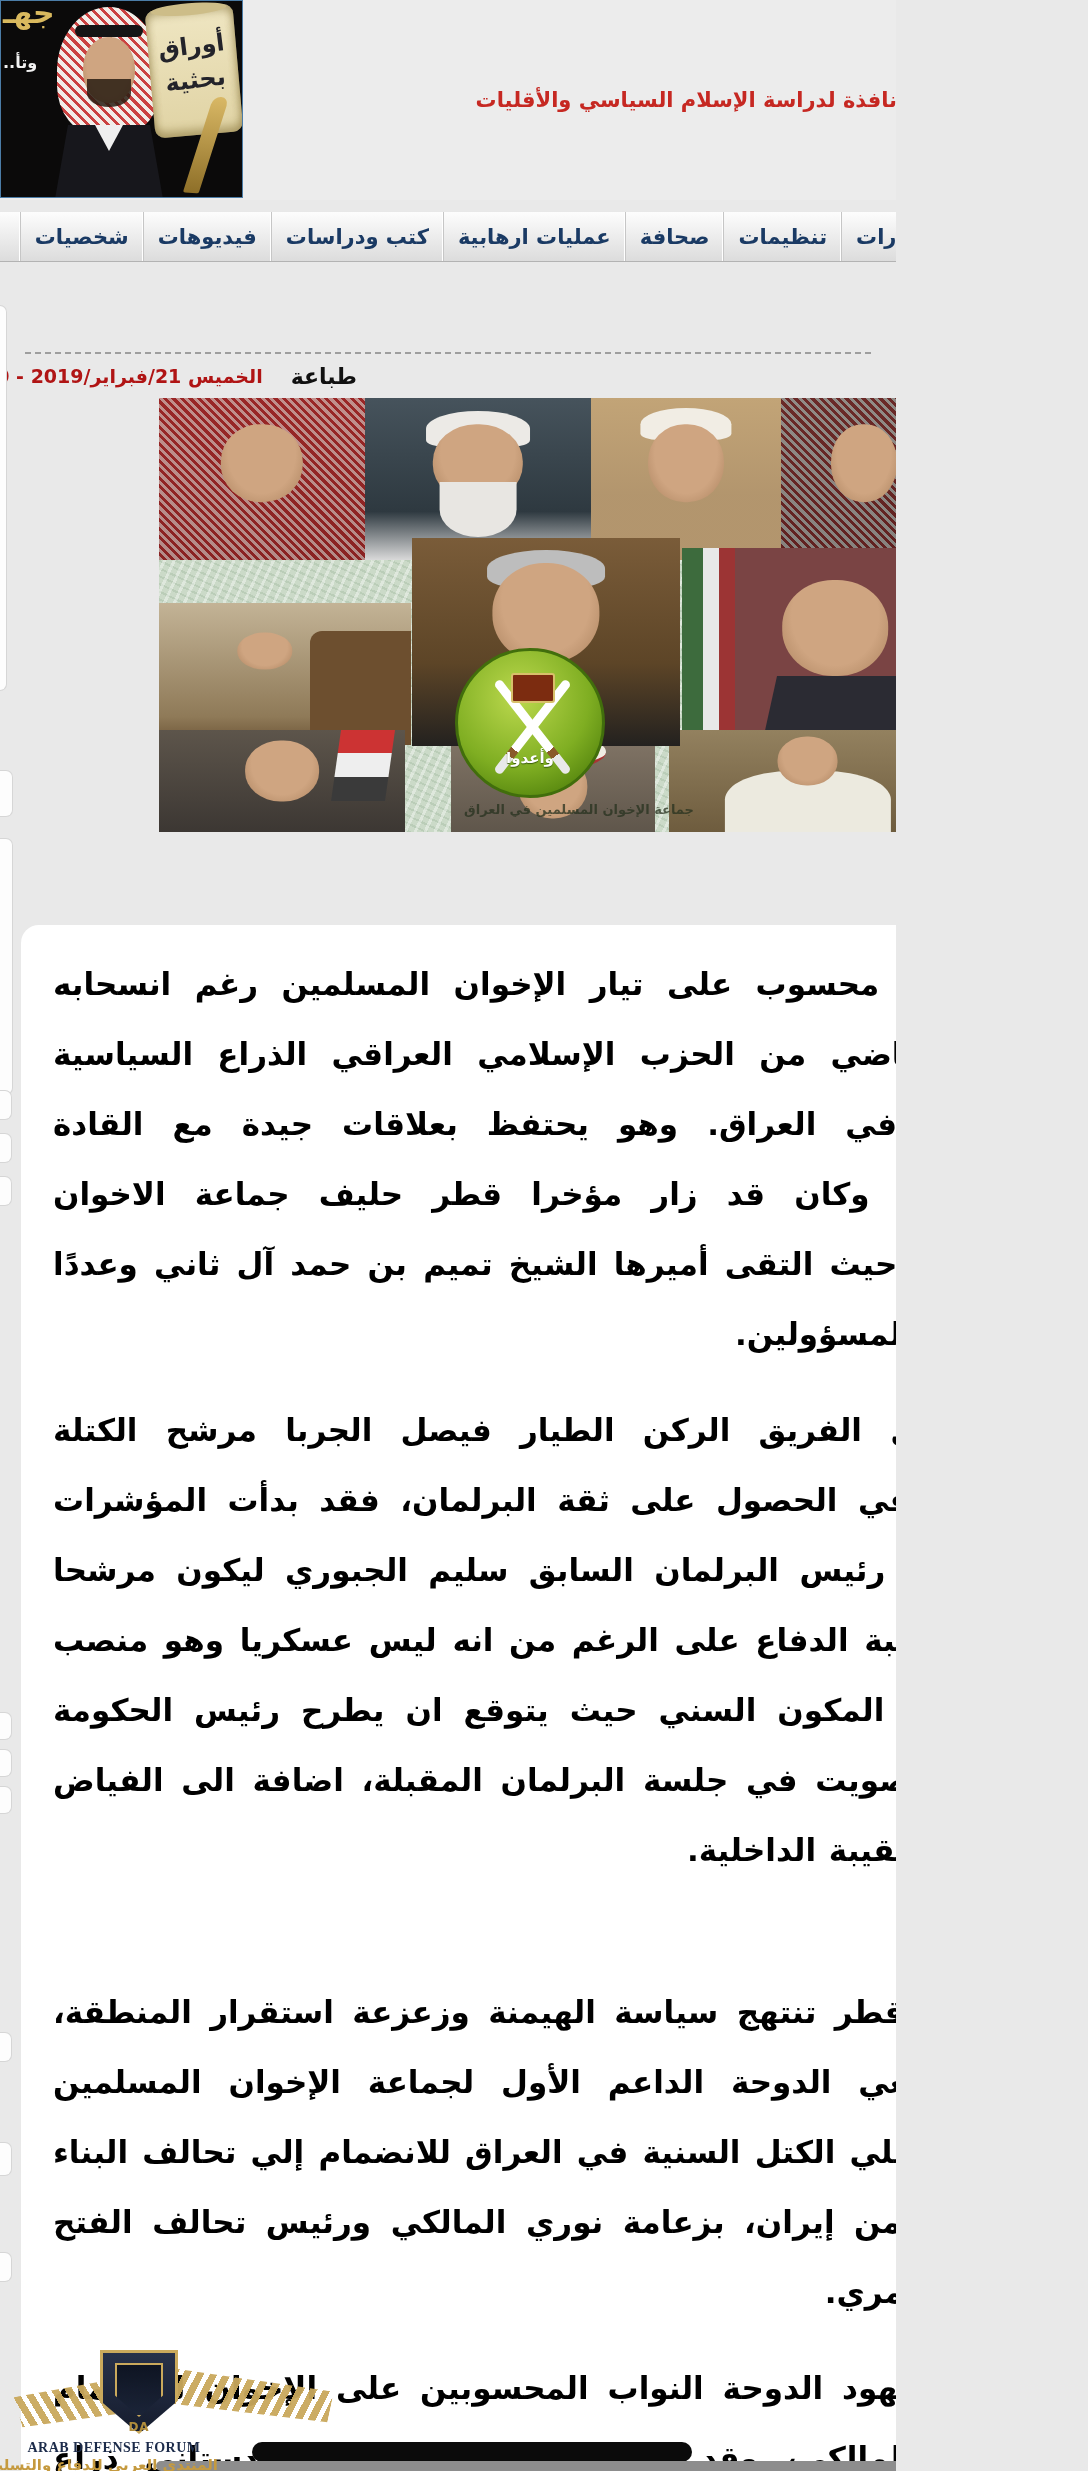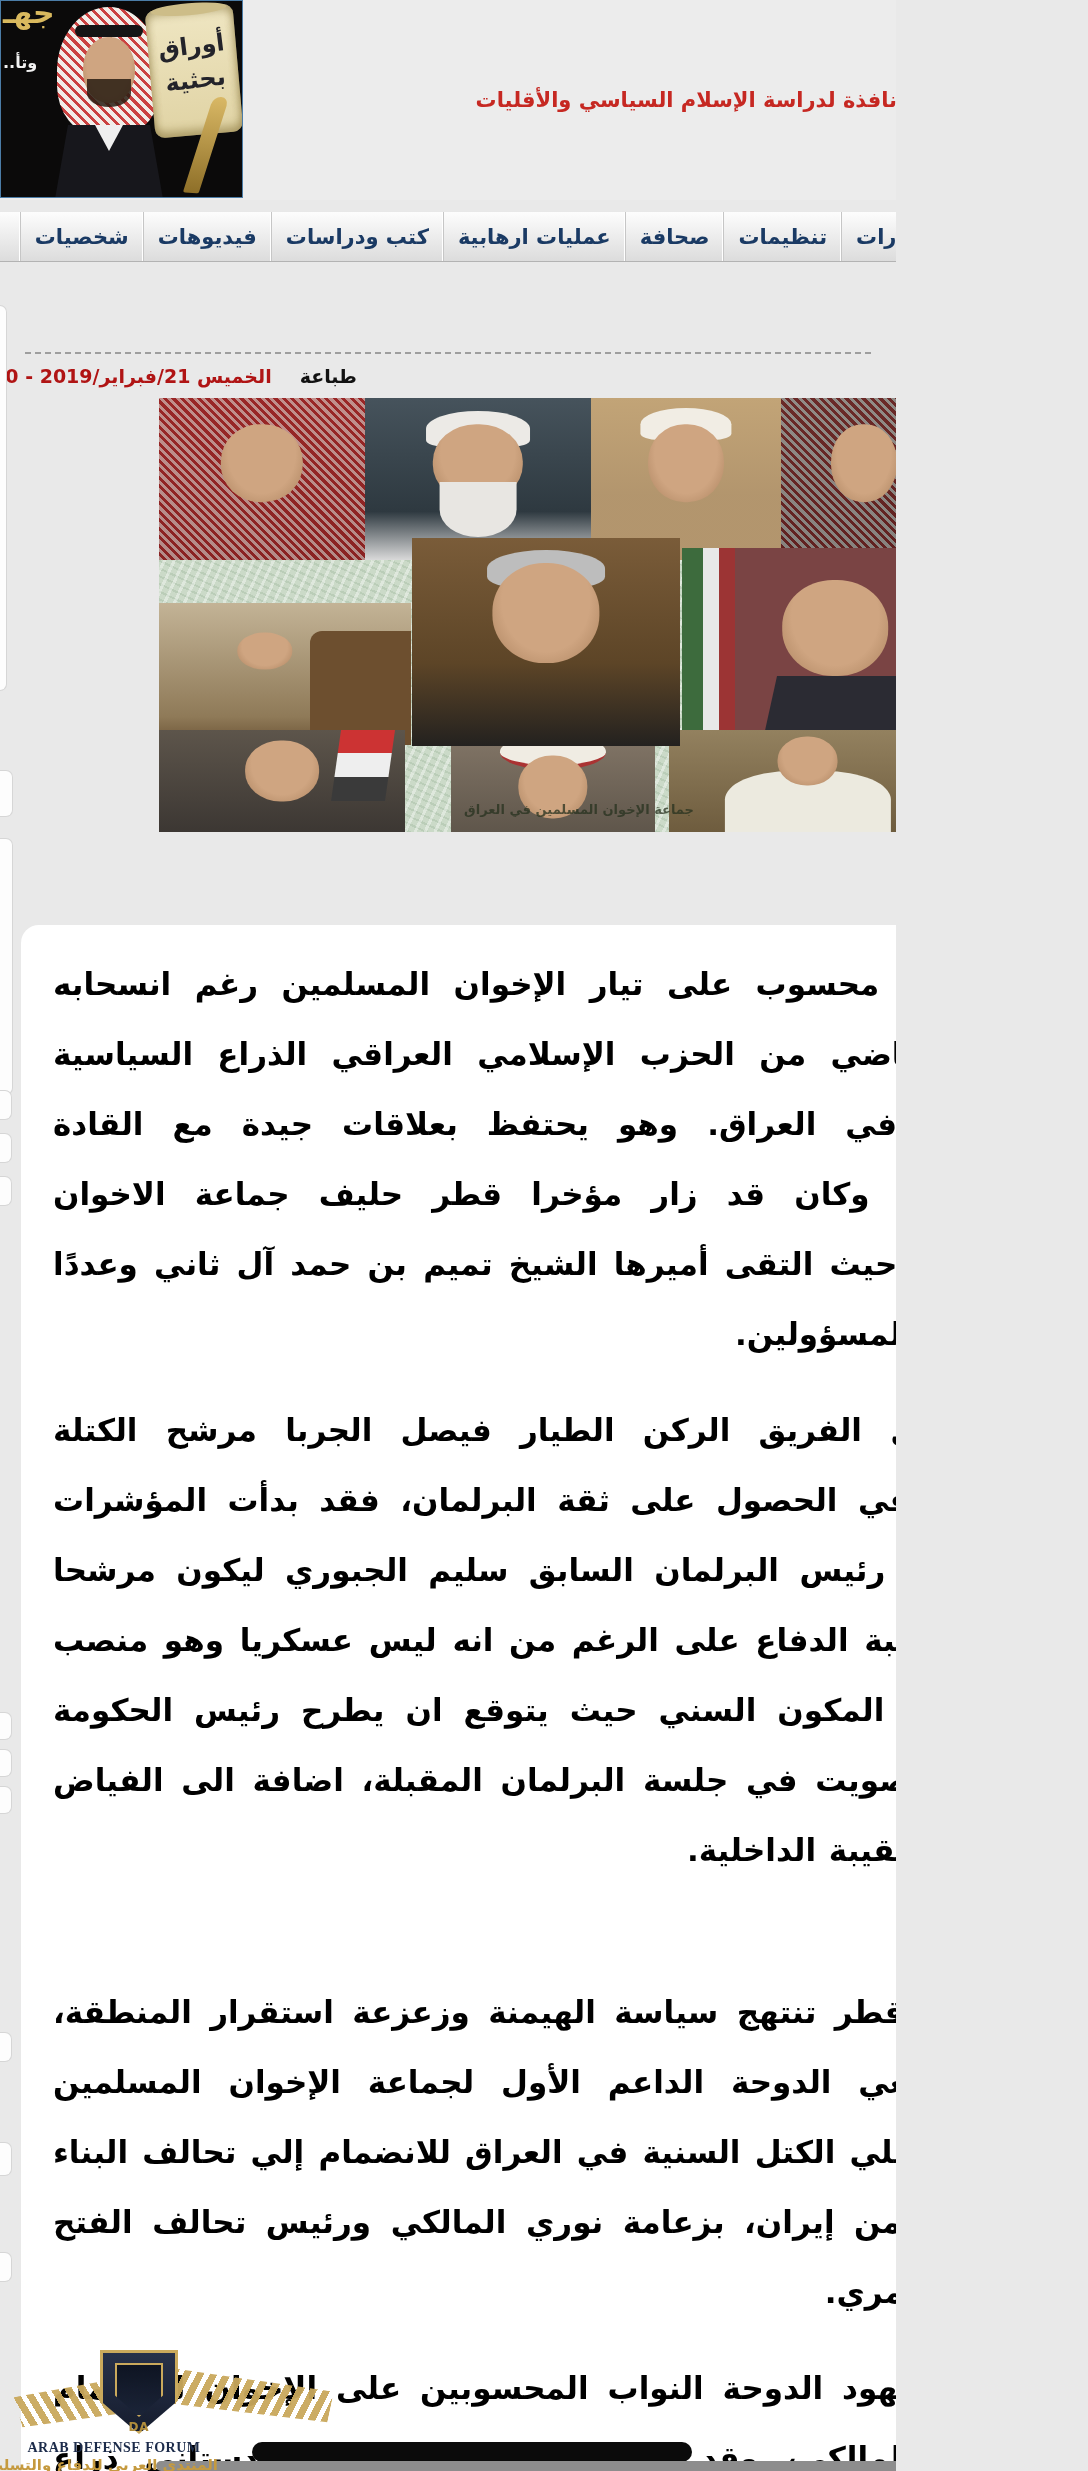--- a/index.html
+++ b/index.html
@@ -73,21 +73,21 @@
               border-bottom:13px solid #a32020;}
   .house-body{position:absolute;left:5px;top:13px;width:22px;height:14px;background:#a32020;}
   .house-door{position:absolute;left:13px;top:19px;width:6px;height:8px;background:#f3f3f3;}
 
   
   .article-title{position:absolute;right:11px;left:11px;top:278px;direction:rtl;text-align:right;
                  color:#0d0d0d;font-size:31px;font-weight:bold;line-height:62px;white-space:nowrap;}
   .dashed{position:absolute;left:25px;right:25px;top:352px;border-top:2px dashed #9e9e9e;}
   .date-row{position:absolute;left:45px;top:360px;width:312px;height:32px;direction:rtl;
             display:flex;align-items:center;gap:28px;}
-  .print-label{font-size:19px;font-weight:bold;color:#111;cursor:pointer;}
+  .print-label{font-size:22px;font-weight:bold;color:#111;cursor:pointer;}
   .date-text{font-size:19px;font-weight:bold;color:#b01414;white-space:nowrap;}
 
   
   .collage{position:absolute;left:159px;top:398px;width:787px;height:434px;overflow:hidden;
            background:
              repeating-linear-gradient(115deg, rgba(255,255,255,.38) 0 3px, rgba(0,0,0,0) 3px 9px),
              repeating-linear-gradient(25deg, rgba(110,145,110,.18) 0 2px, rgba(0,0,0,0) 2px 7px),
              #cbdac8;}
   .ph{position:absolute;overflow:hidden;}
   .face{position:absolute;left:50%;top:40%;width:40%;height:48%;transform:translate(-50%,-50%);
@@ -292,20 +292,26 @@
         <div class="face" style="width:30%;height:60%"></div>
       </div>
     <div class="ph b2">
         <div class="turban"></div>
         <div class="face" style="width:34%;height:62%;top:56%"></div>
       </div>
     <div class="ph b3">
         <div class="robe"></div>
         <div class="face" style="width:22%;height:48%;top:30%"></div>
       </div>
+    <div class="mb-logo">
+      <div class="sword sw1"></div>
+      <div class="sword sw2"></div>
+      <div class="mb-book"></div>
+      <div class="mb-word">وأعدوا</div>
+    </div>
     <div class="mb-caption">جماعة الإخوان المسلمين في العراق</div>
   </div>
 
   <div class="sliver" style="top:305px;height:386px;width:7px;"></div>
   <div class="sliver" style="top:770px;height:47px;width:13px;"></div>
   <div class="sliver" style="top:838px;height:257px;width:13px;"></div>
   <div class="sliver" style="top:1090px;height:30px;width:12px;"></div>
   <div class="sliver" style="top:1133px;height:30px;width:12px;"></div>
   <div class="sliver" style="top:1176px;height:30px;width:12px;"></div>
   <div class="sliver" style="top:1712px;height:28px;width:12px;"></div>

